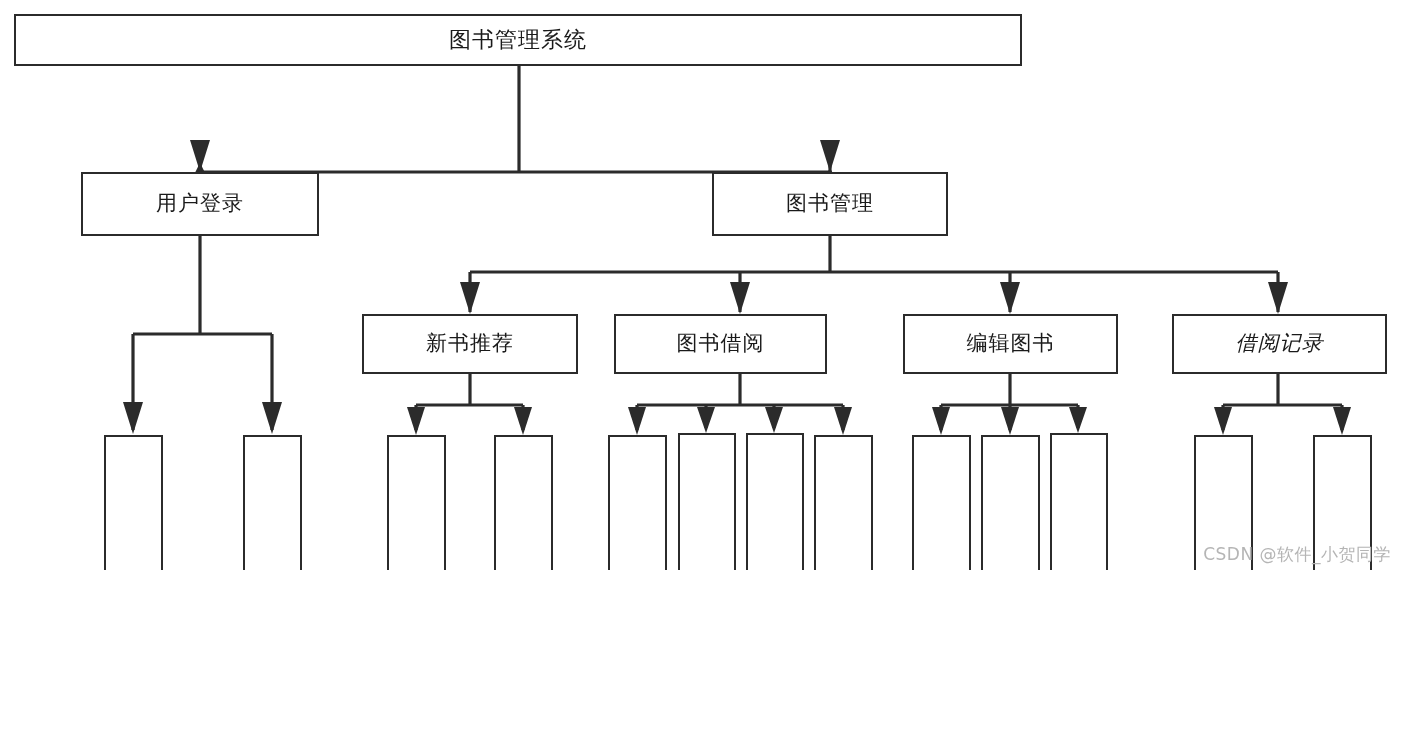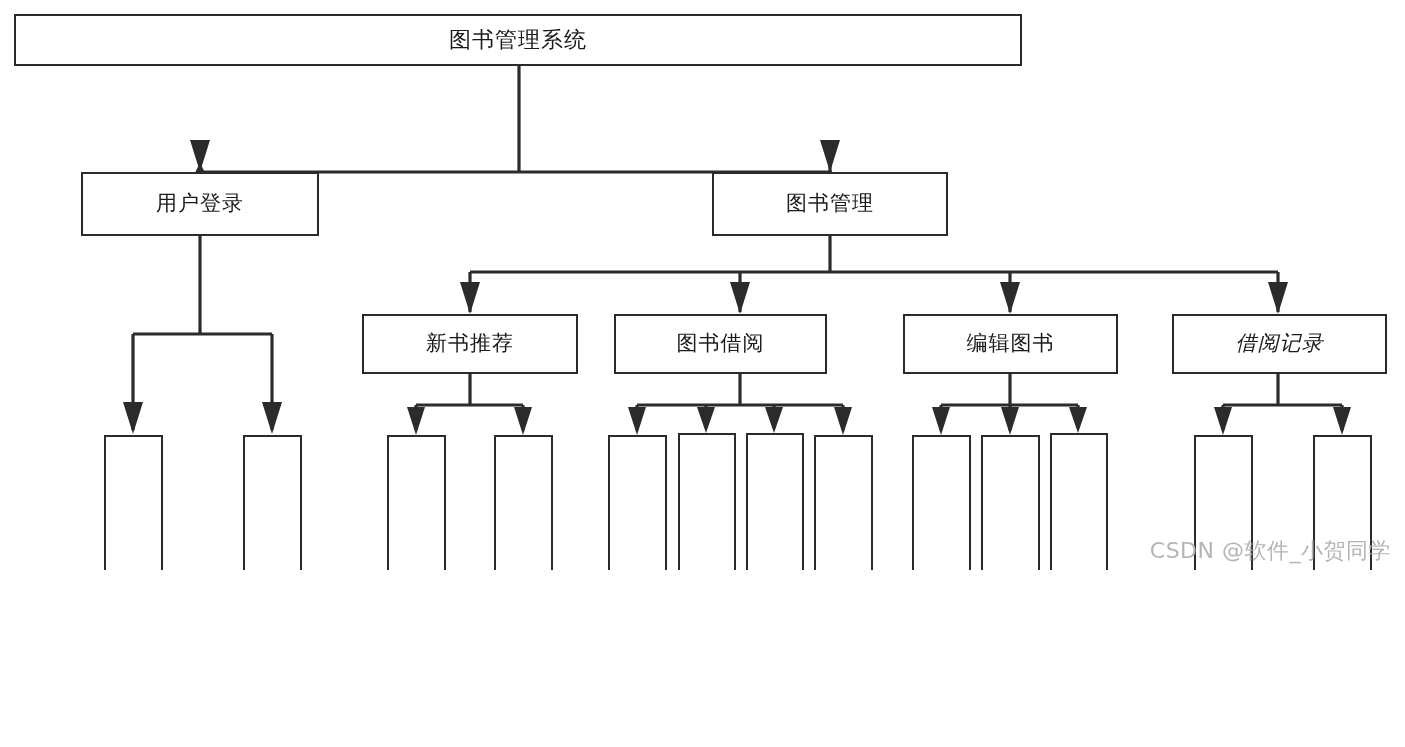--- a/index.html
+++ b/index.html
@@ -59,21 +59,21 @@
     display:block;
     white-space:pre;
   }
   .v-node .label{
     white-space:normal;
   }
   #watermark{
     position:absolute;
     right:14px;
     bottom:4px;
-    font-size:22px;
+    font-size:17px;
     color:#b5b5b5;
     letter-spacing:0.5px;
     user-select:none;
     white-space:nowrap;
   }
 </style>
 </head>
 <body>
 
 <div id="diagram-root">

